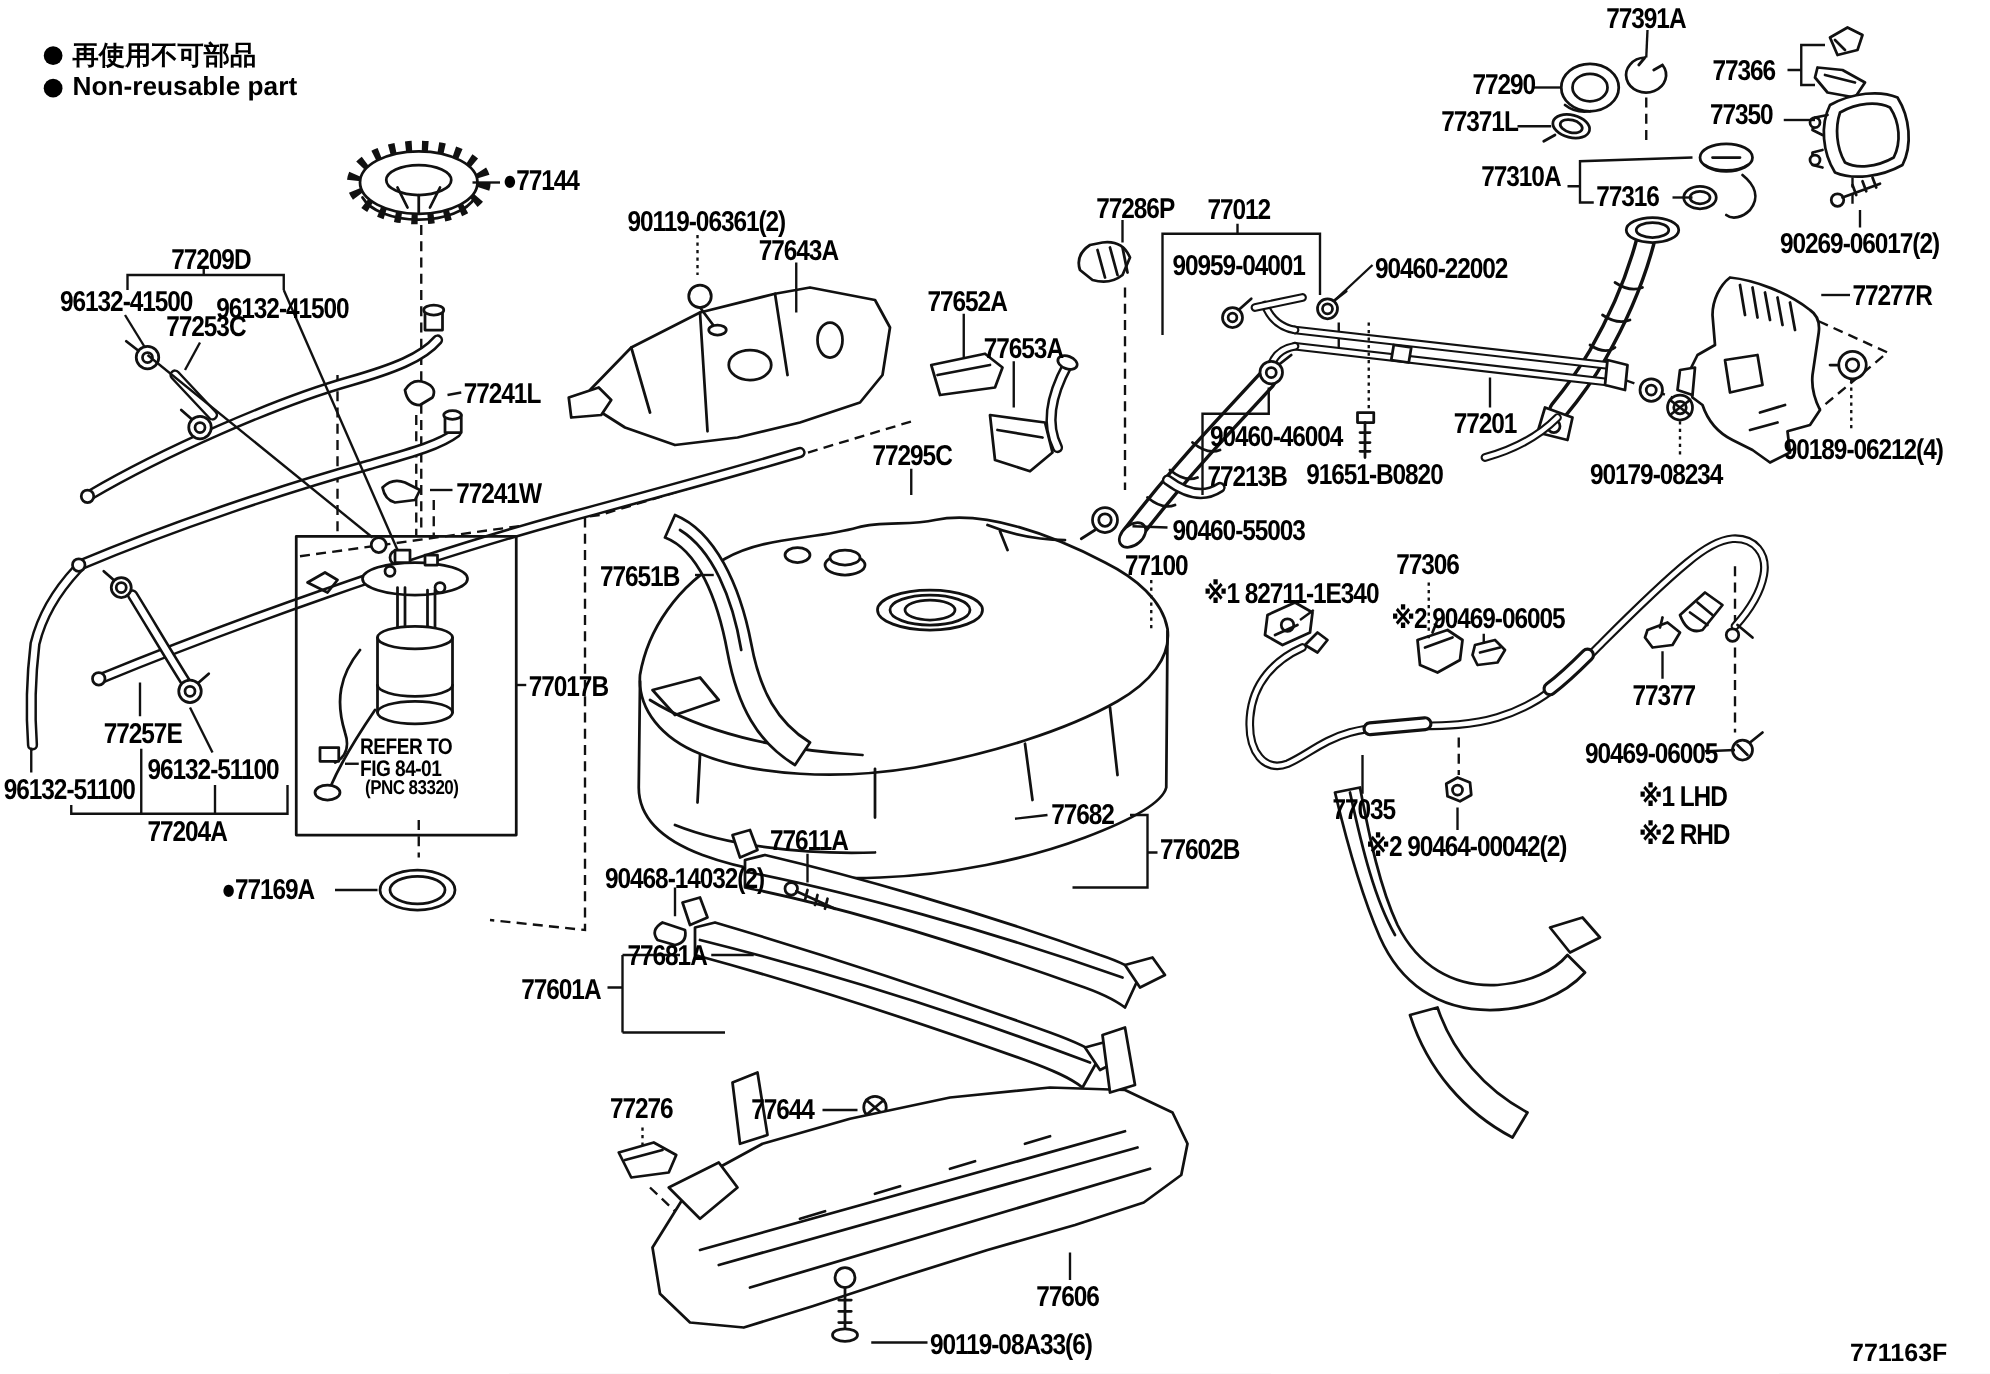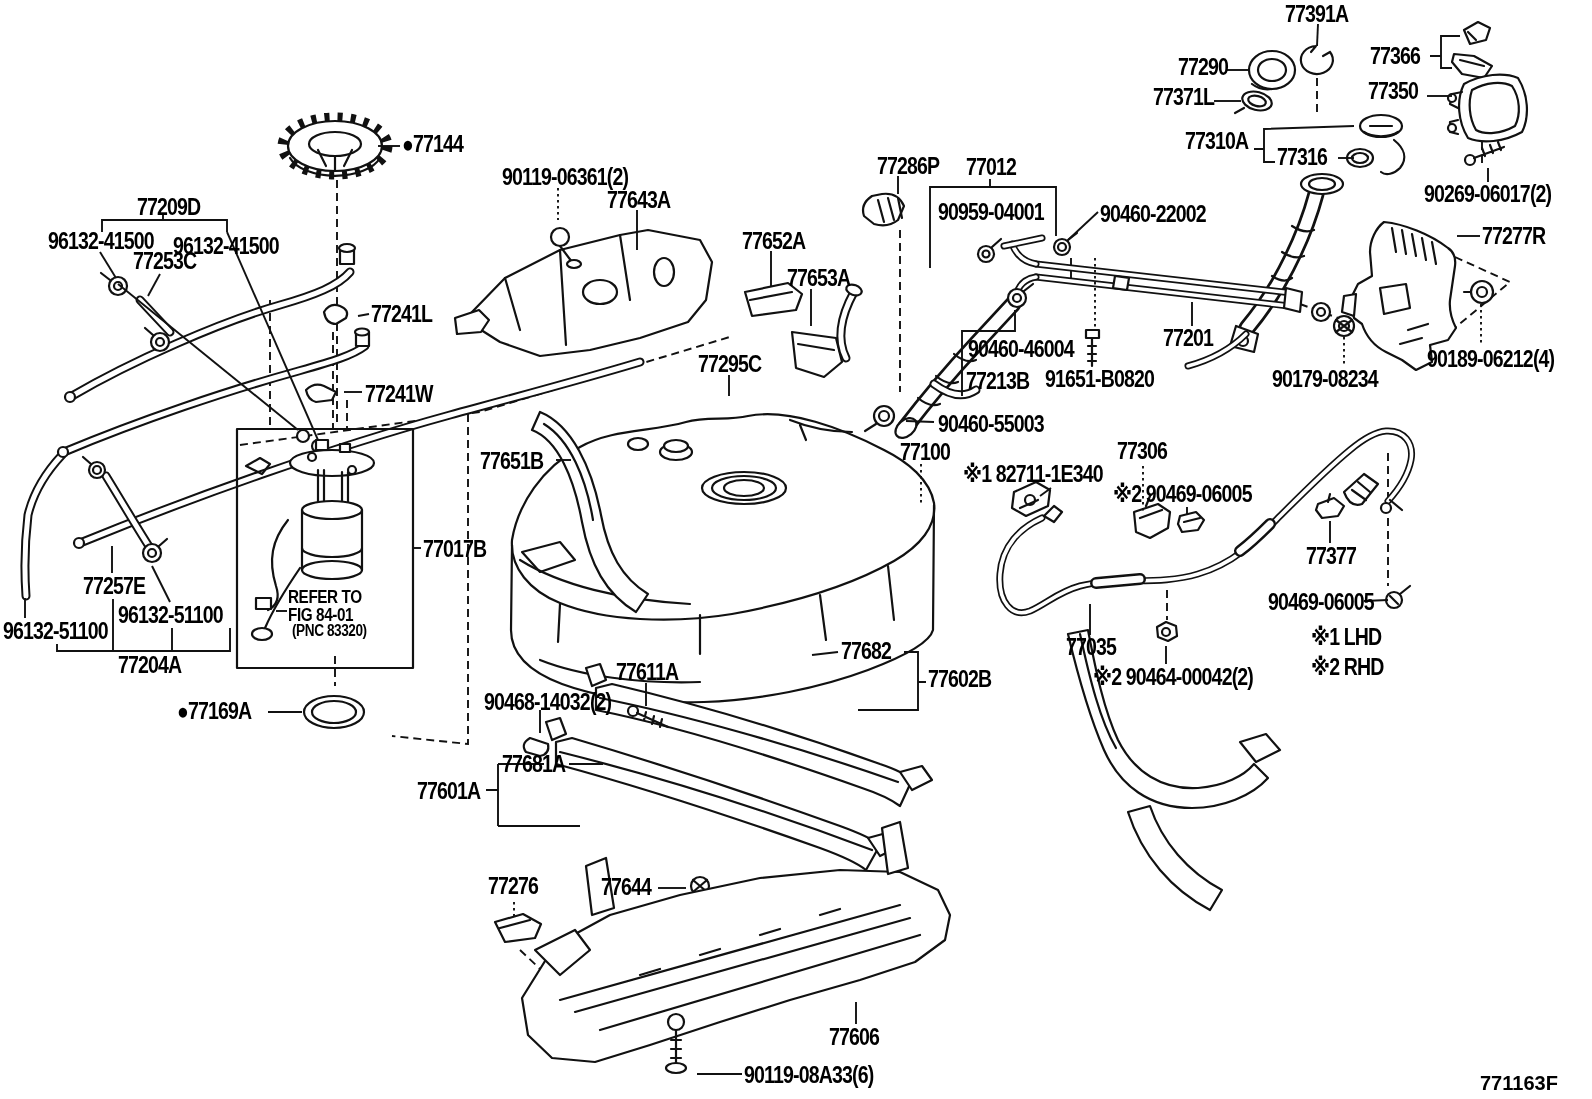--- a/index.html
+++ b/index.html
@@ -406,20 +406,30 @@
     <path class="ld" d="M57,644 L57,651 L230,651 L230,628 M113,651 L113,599 M172,651 L172,628"></path>
     <path class="ld" d="M930,268 L930,187 L1056,187 L1056,236 M990,187 L990,179"></path>
     <path class="ld" d="M1015,310 L1015,331 L962,331 L962,396"></path>
     <path class="ld" d="M1254,149 L1264,149 M1264,149 L1264,129 L1354,126 M1264,149 L1264,162 L1275,162"></path>
     <path class="ld" d="M1430,56 L1441,56 M1441,56 L1441,36 L1460,36 M1441,56 L1441,68 L1452,68"></path>
     <path class="ld" d="M904,652 L918,652 L918,710 L858,710 M918,682 L926,682"></path>
     <path class="ld" d="M486,790 L498,790 M498,764 L498,826 M498,764 L544,764 M498,826 L580,826"></path>
   </g>
 </svg>
 
+  <div class="legend">
+    <div class="row">
+      <span class="dot"></span>
+      <span class="t">再使用不可部品</span>
+    </div>
+    <div class="row">
+      <span class="dot"></span>
+      <span class="t">Non-reusable part</span>
+    </div>
+  </div>
 
   <div class="lbl" style="left:402px;top:133px">●77144</div>
   <div class="lbl" style="left:137px;top:196px">77209D</div>
   <div class="lbl" style="left:48px;top:230px">96132-41500</div>
   <div class="lbl" style="left:173px;top:235px">96132-41500</div>
   <div class="lbl" style="left:133px;top:250px">77253C</div>
   <div class="lbl" style="left:371px;top:303px">77241L</div>
   <div class="lbl" style="left:365px;top:383px">77241W</div>
   <div class="lbl" style="left:83px;top:575px">77257E</div>
   <div class="lbl" style="left:3px;top:620px">96132-51100</div>

